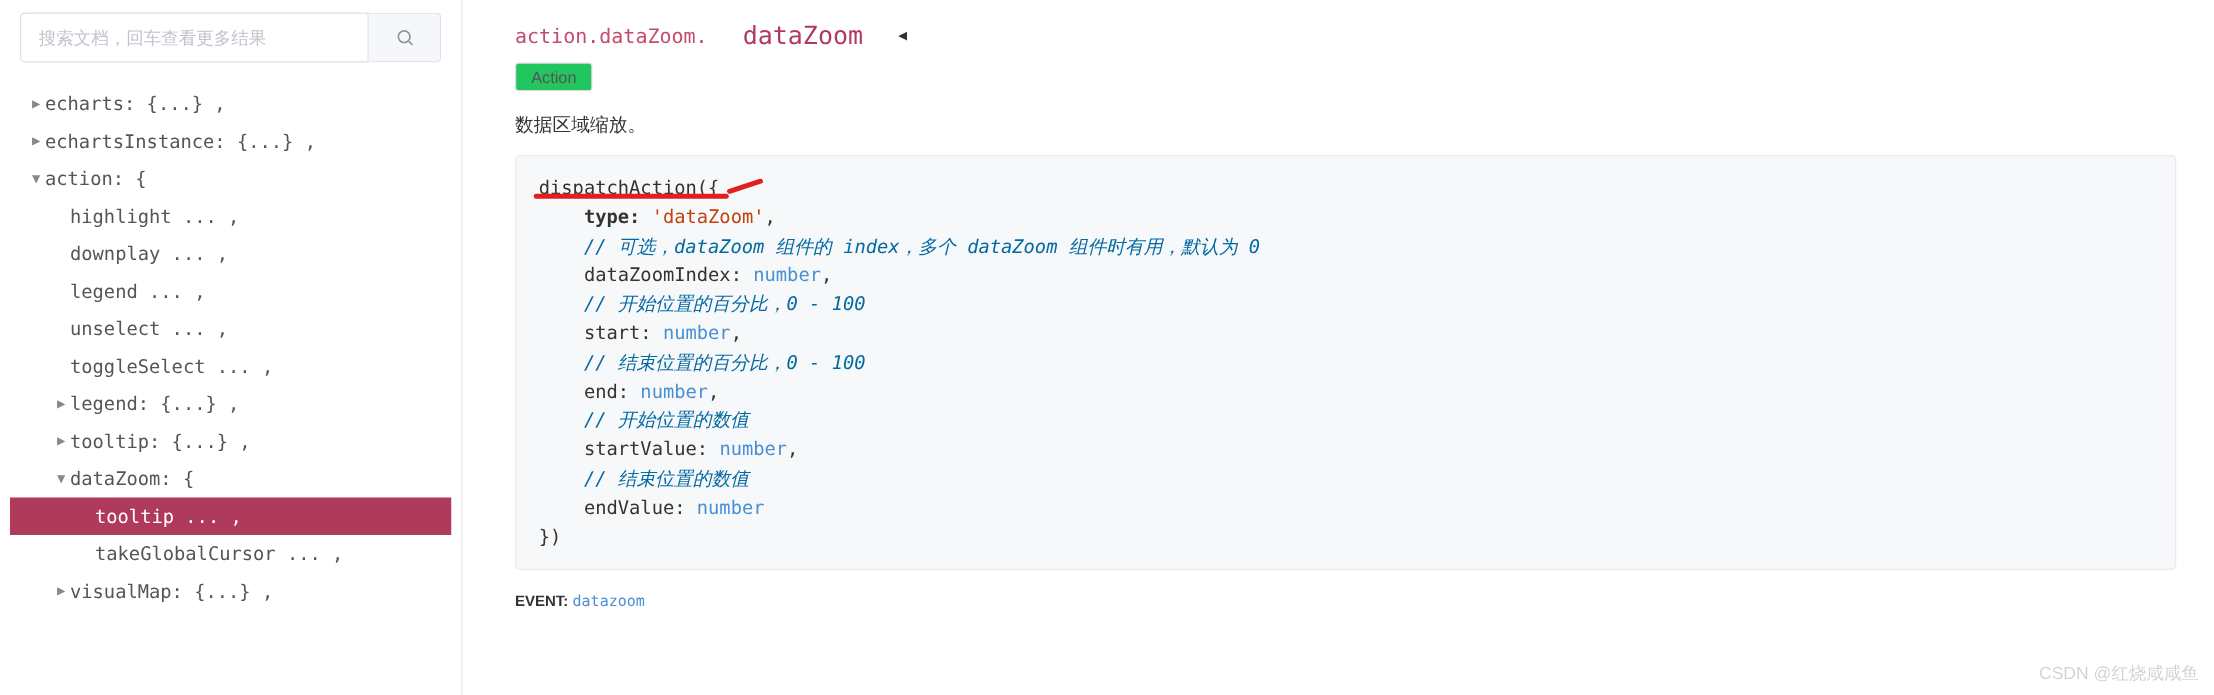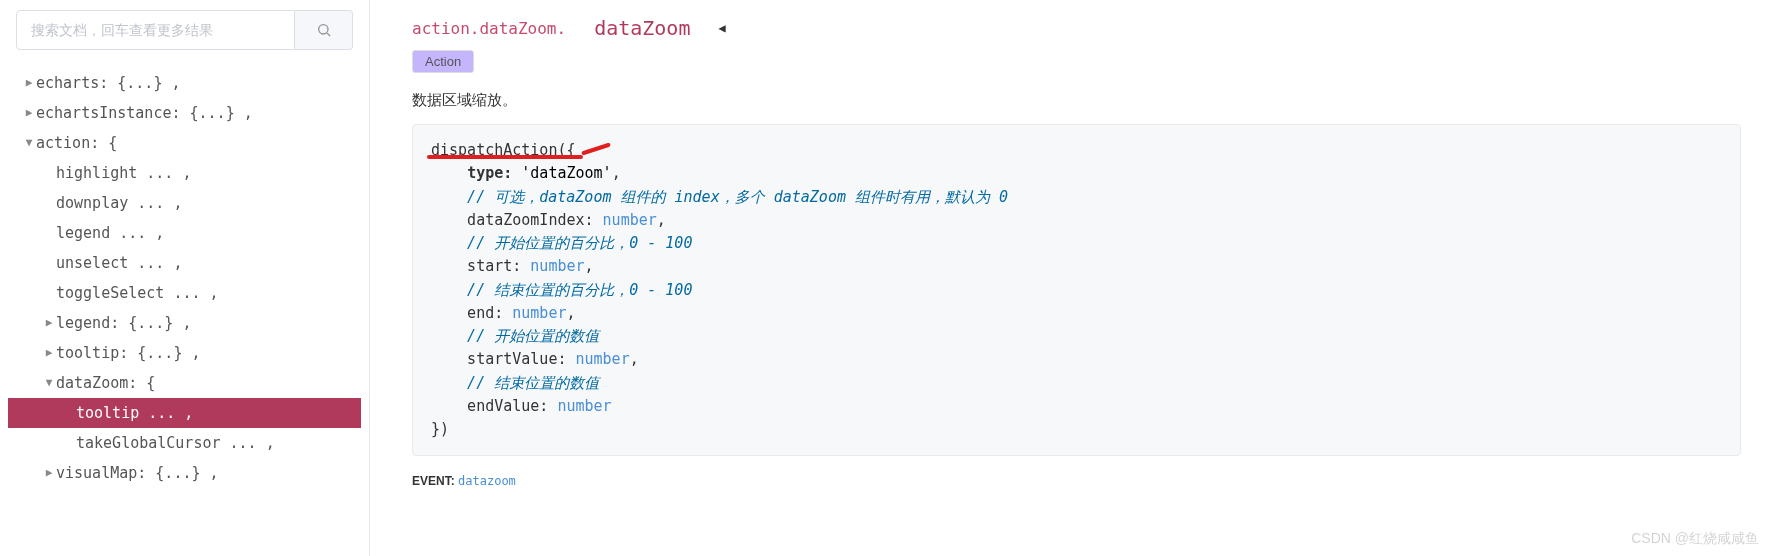--- a/index.html
+++ b/index.html
@@ -83,41 +83,41 @@
   display: flex;
   align-items: center;
   gap: 28px;
   margin-bottom: 10px;
 }
 .breadcrumb .current { font-size: 20px; color: #b03a5b; }
 .breadcrumb .tri { color: #333; font-size: 12px; }
 .badge {
   display: inline-block;
   border: 1px solid #ddd;
-  background: #c4b5fd;
+  background: #22c55e;
   padding: 3px 12px;
   border-radius: 3px;
   font-size: 13px;
   color: #555;
   margin-bottom: 18px;
 }
 .desc { font-size: 15px; color: #333; margin-bottom: 14px; }
 .codeblock {
   background: #f6f8fa;
   border: 1px solid #eaeaea;
   border-radius: 4px;
   padding: 14px 18px;
   font-family: Consolas, Monaco, monospace;
   font-size: 15px;
   line-height: 1.55;
   color: #333;
   white-space: pre;
   position: relative;
 }
-.code-str { color: #000000; }
+.code-str { color: #c2410c; }
 .code-num { color: #4a8fd4; }
 .code-comment { color: #0369a1; font-style: italic; }
 .bold { font-weight: bold; }
 .underline-red {
   position: absolute;
   height: 4px;
   background: #e02020;
   border-radius: 2px;
 }
 .event-line { margin-top: 18px; font-size: 12px; }

